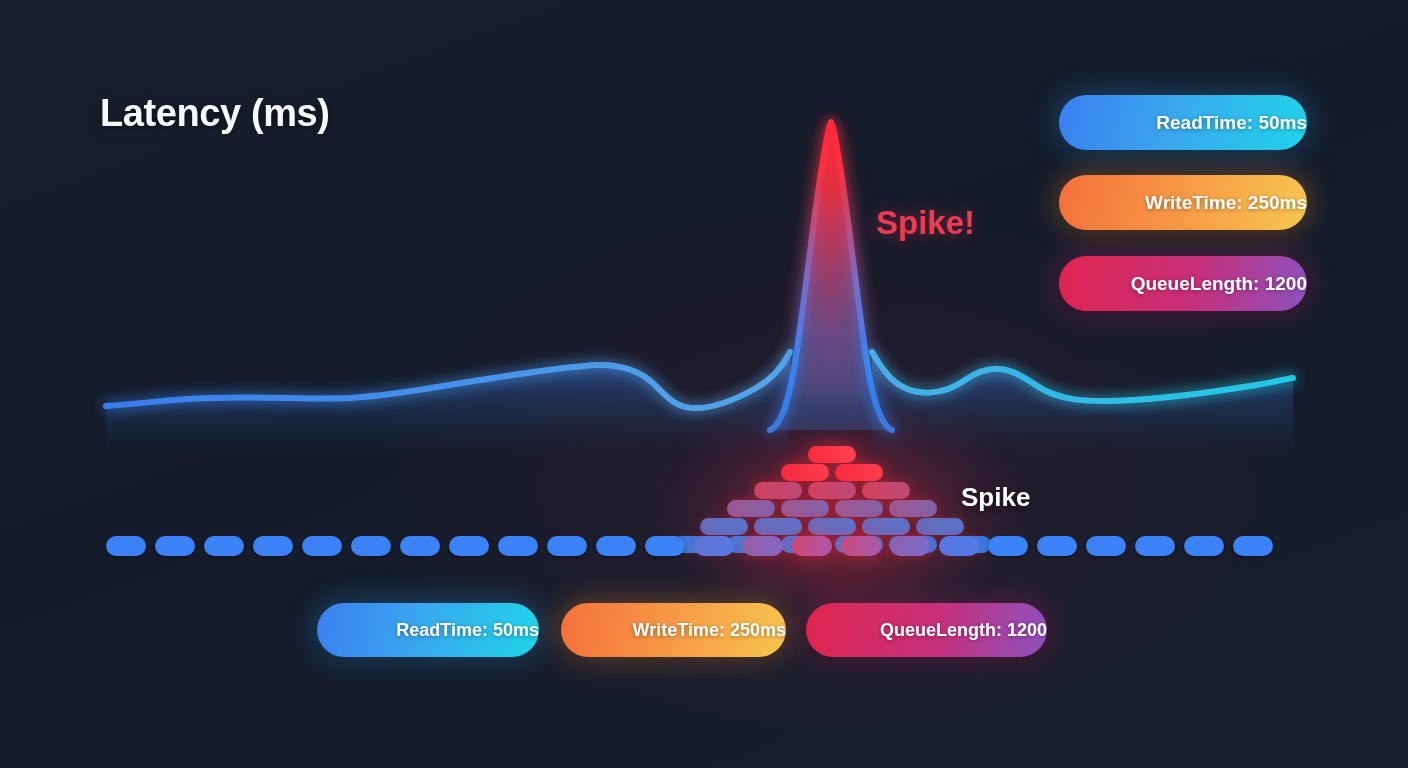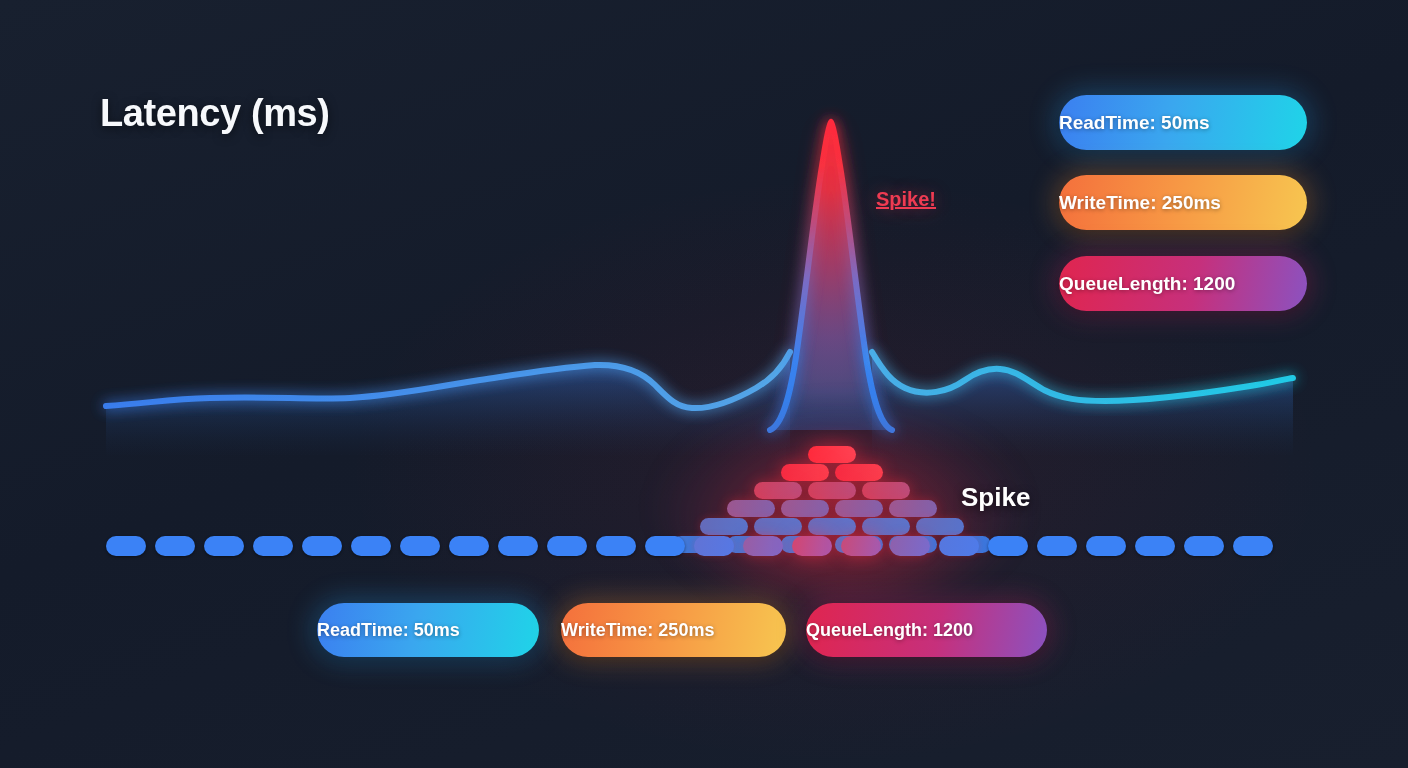--- a/index.html
+++ b/index.html
@@ -35,27 +35,26 @@
     color: #f7f9fc;
     letter-spacing: -0.4px;
     text-shadow: 0 2px 10px rgba(0,0,0,0.55);
     white-space: nowrap;
   }
 
   
   #spike-label {
     position: absolute;
     left: 876px;
-    top: 188px;
-    font-size: 20px;
+    top: 204px;
+    font-size: 33px;
     font-weight: bold;
     color: #ef3b52;
     text-shadow: 0 0 18px rgba(239,59,82,0.45);
     white-space: nowrap;
-    text-decoration: underline;
   }
   #queue-label {
     position: absolute;
     left: 961px;
     top: 482px;
     font-size: 26px;
     font-weight: bold;
     color: #ffffff;
     text-shadow: 0 2px 9px rgba(0,0,0,0.6);
     white-space: nowrap;
@@ -68,21 +67,21 @@
     width: 1408px;
     height: 768px;
     pointer-events: none;
   }
 
   
   .pill {
     position: absolute;
     display: flex;
     align-items: center;
-    justify-content: flex-start;
+    justify-content: flex-end;
     border-radius: 999px;
     color: #ffffff;
     font-weight: bold;
     white-space: nowrap;
     text-shadow: 0 1px 4px rgba(0,0,0,0.38);
     box-sizing: border-box;
   }
   .legend-pill {
     left: 1059px;
     width: 248px;

